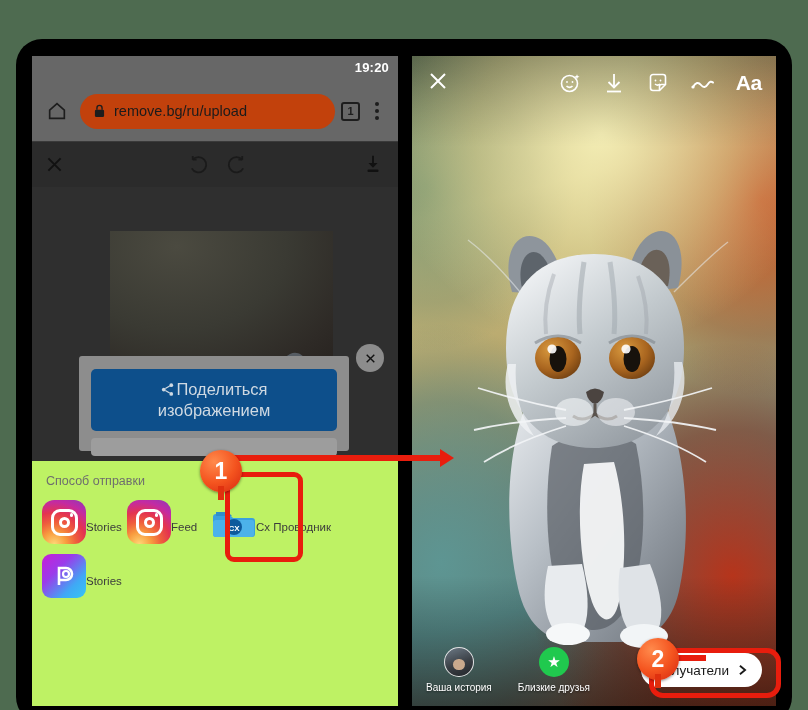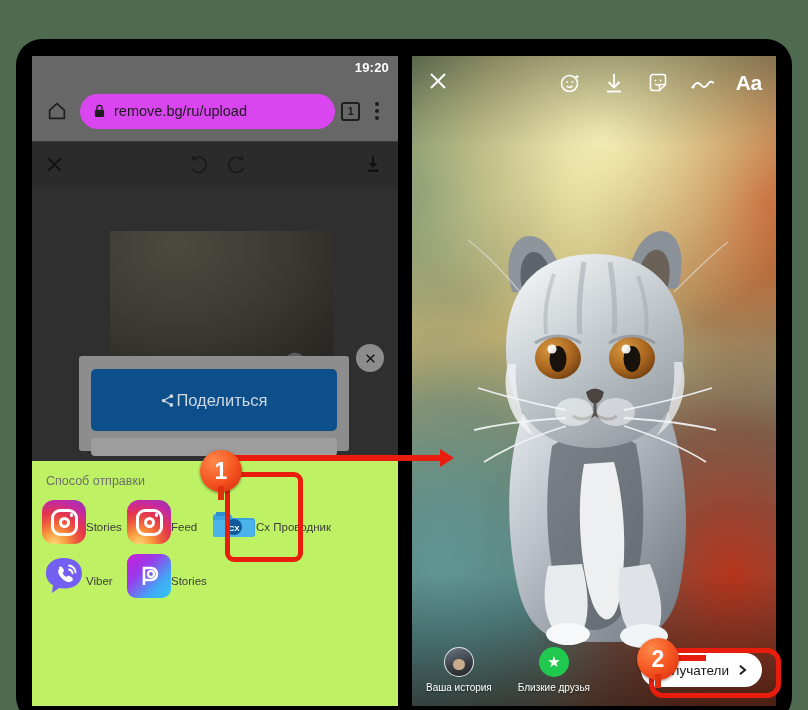--- a/index.html
+++ b/index.html
@@ -51,21 +51,21 @@
     background: #676767;
     display: flex; align-items: center;
     padding: 0 8px;
   }
   .home-icon { width: 34px; display: flex; justify-content: center; }
   .omnibox {
     flex: 1;
     height: 35px;
     margin: 0 6px;
     border-radius: 18px;
-    background: #d946ef;
+    background: #c2410c;
     display: flex; align-items: center;
     padding: 0 14px;
     overflow: hidden;
   }
   .omnibox .lock { margin-right: 9px; display: flex; }
   .omnibox .url {
     color: #1b1b1b; font-size: 14.5px;
     white-space: nowrap; overflow: hidden; text-overflow: ellipsis;
   }
   .tabcount {
@@ -447,20 +447,21 @@
         <div class="rbg-share-btn">
           <span class="line1">
             <svg width="15" height="15" viewBox="0 0 24 24" fill="#cfd9e2">
               <circle cx="18" cy="5" r="3"></circle>
                 <circle cx="6" cy="12" r="3"></circle>
                 <circle cx="18" cy="19" r="3"></circle>
               <path d="M8.5 10.5 L15.5 6.5 M8.5 13.5 L15.5 17.5" stroke="#cfd9e2" stroke-width="2"></path>
             </svg>
             <span>Поделиться</span>
           </span>
+          <span class="line2">изображением</span>
         </div>
         <div class="rbg-sub"></div>
       </div>
 
       <div class="rbg-close">
         <svg width="13" height="13" viewBox="0 0 24 24" stroke="#111" stroke-width="2.6" fill="none">
           <path d="M5 5 L19 19 M19 5 L5 19"></path>
         </svg>
       </div>
     </div>
@@ -501,31 +502,20 @@
                 <circle cx="22" cy="27" r="8" fill="#0e5a9c"></circle>
                 <text x="22" y="30.5" font-family="Liberation Sans, sans-serif" font-size="8" font-weight="bold" fill="#ffffff" text-anchor="middle">CX</text>
               </svg>
             </div>
             <div class="app-label">Cx Проводник</div>
           </div>
         </div>
 
         <div class="sheet-row">
           <div class="app-cell">
-            <div class="app-icon viber">
-              <svg viewBox="0 0 44 44" width="44" height="44">
-                <path d="M22 4 C11 4 4 10 4 19 c0 6 3 10 7 12 l-1 8 l7 -5 c1.6 .3 3.3 .4 5 .4 11 0 18 -6 18 -15 S33 4 22 4 z" fill="#7360f2"></path>
-                <path d="M17 13 c1 -1 2.6 -.7 3.4 .6 l1.3 2.2 c.5 .9 .3 2 -.6 2.6 l-.6 .4 c.5 1.8 2 3.5 3.9 4.3 l.4 -.6 c.6 -.9 1.8 -1.1 2.7 -.6 l2.2 1.3 c1.3 .8 1.5 2.5 .5 3.5 -2 2 -5 1.6 -8.4 -.8 -3.4 -2.4 -5.9 -6.3 -5.6 -9.1 .1 -.8 .4 -1.4 1 -1.9 z" fill="#ffffff"></path>
-                <path d="M27 11.5 c3.8 .6 6.1 3 6.6 6.8" fill="none" stroke="#ffffff" stroke-width="1.8" stroke-linecap="round"></path>
-                <path d="M27 15.5 c2.2 .4 3.3 1.6 3.6 3.8" fill="none" stroke="#ffffff" stroke-width="1.8" stroke-linecap="round"></path>
-              </svg>
-            </div>
-            <div class="app-label">Viber</div>
-          </div>
-          <div class="app-cell">
             <div class="app-icon">
               <div class="picsart">
                 <svg width="26" height="26" viewBox="0 0 26 26">
                   <path d="M8 22 V5 h7 a6 6 0 0 1 0 12 h-7" fill="none" stroke="#ffffff" stroke-width="2.6"></path>
                   <circle cx="15" cy="11" r="3" fill="none" stroke="#ffffff" stroke-width="2.2"></circle>
                 </svg>
               </div>
             </div>
             <div class="app-label">Stories</div>
           </div>

